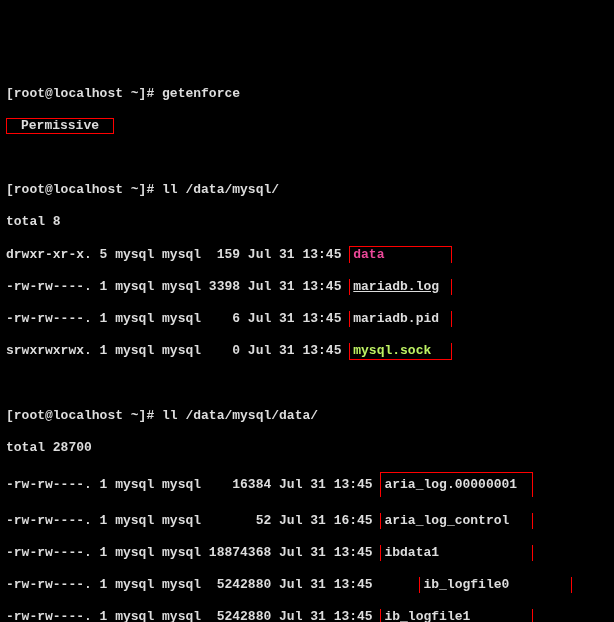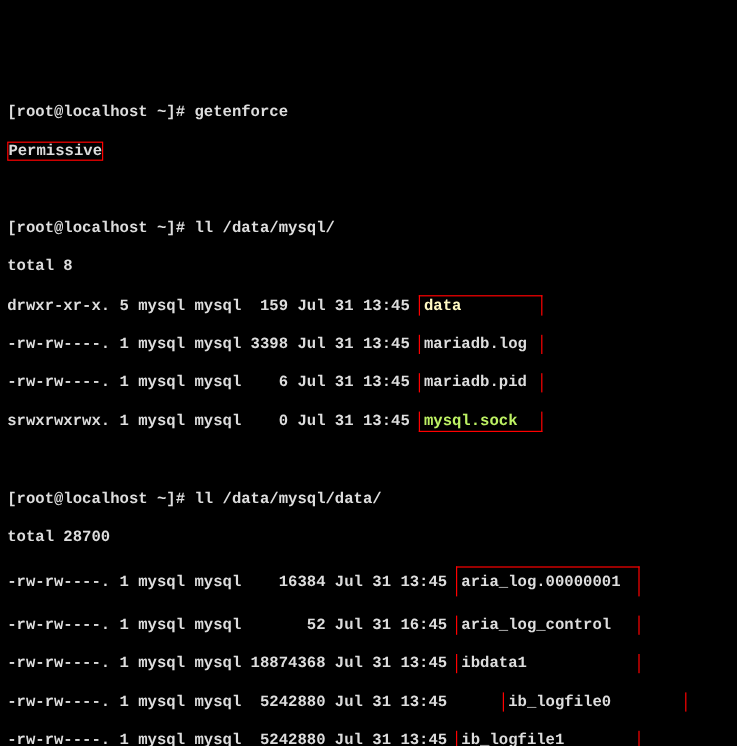--- a/index.html
+++ b/index.html
@@ -9,38 +9,38 @@
     color: #ddd;
     font-family: "Courier New", Consolas, monospace;
     font-size: 13px;
     font-weight: bold;
     line-height: 16px;
     width: 614px;
     box-sizing: border-box;
     white-space: pre;
   }
   .line { white-space: pre; }
-  .hl-red { display: inline-block; border: 1px solid #f00; padding: 0 0; line-height: 14px; }
-  .dir { color: #fef9c3; }
+  .hl-red { display: inline-block; border: 1px solid #f00; padding: 0 14px; line-height: 14px; }
+  .dir { color: #ec4899; }
   .sock { color: #bef264; }
 </style>
 </head>
 <body>
 
 
 
 
 <div class="line"><span>[root@localhost ~]# </span><span>getenforce</span></div>
 <div class="line"><span class="hl-red">Permissive</span></div>
 
 
 <div class="line"><span>[root@localhost ~]# </span><span>ll /data/mysql/</span></div>
 <div class="line">total 8</div>
 <div class="line"><span>drwxr-xr-x. 5 mysql mysql  159 Jul 31 13:45 </span><span style="border-left: 1px solid rgb(255, 0, 0); border-right: 1px solid rgb(255, 0, 0); border-top: 1px solid rgb(255, 0, 0); padding: 0px 3px; display: inline-block; min-width: 95px;"><span class="dir">data</span></span></div>
-<div class="line"><span>-rw-rw----. 1 mysql mysql 3398 Jul 31 13:45 </span><span style="border-left: 1px solid rgb(255, 0, 0); border-right: 1px solid rgb(255, 0, 0); padding: 0px 3px; display: inline-block; min-width: 95px;"><span>mariadb.log</span></span></div>
+<div class="line"><span>-rw-rw----. 1 mysql mysql 3398 Jul 31 13:45 </span><span style="border-left: 1px solid rgb(255, 0, 0); border-right: 1px solid rgb(255, 0, 0); padding: 0px 3px; display: inline-block; min-width: 95px; text-decoration: underline;"><span>mariadb.log</span></span></div>
 <div class="line"><span>-rw-rw----. 1 mysql mysql    6 Jul 31 13:45 </span><span style="border-left: 1px solid rgb(255, 0, 0); border-right: 1px solid rgb(255, 0, 0); padding: 0px 3px; display: inline-block; min-width: 95px;"><span>mariadb.pid</span></span></div>
 <div class="line"><span>srwxrwxrwx. 1 mysql mysql    0 Jul 31 13:45 </span><span style="border-left: 1px solid rgb(255, 0, 0); border-right: 1px solid rgb(255, 0, 0); border-bottom: 1px solid rgb(255, 0, 0); padding: 0px 3px; display: inline-block; min-width: 95px;"><span class="sock">mysql.sock</span></span></div>
 
 
 <div class="line"><span>[root@localhost ~]# </span><span>ll /data/mysql/data/</span></div>
 <div class="line">total 28700</div>
 <div class="line"><span>-rw-rw----. 1 mysql mysql    16384 Jul 31 13:45 </span><span style="border-left: 1px solid rgb(255, 0, 0); border-right: 1px solid rgb(255, 0, 0); border-top: 1px solid rgb(255, 0, 0); padding: 4px 3px; display: inline-block; min-width: 145px;"><span>aria_log.00000001</span></span></div>
 <div class="line"><span>-rw-rw----. 1 mysql mysql       52 Jul 31 16:45 </span><span style="border-left: 1px solid rgb(255, 0, 0); border-right: 1px solid rgb(255, 0, 0); padding: 0px 3px; display: inline-block; min-width: 145px;"><span>aria_log_control</span></span></div>
 <div class="line"><span>-rw-rw----. 1 mysql mysql 18874368 Jul 31 13:45 </span><span style="border-left: 1px solid rgb(255, 0, 0); border-right: 1px solid rgb(255, 0, 0); padding: 0px 3px; display: inline-block; min-width: 145px;"><span>ibdata1</span></span></div>
 <div class="line"><span>-rw-rw----. 1 mysql mysql  5242880 Jul 31 13:45 </span><span style="border-left: 1px solid rgb(255, 0, 0); border-right: 1px solid rgb(255, 0, 0); padding: 0px 3px; display: inline-block; min-width: 145px; margin-left: 39px;"><span>ib_logfile0</span></span></div>

